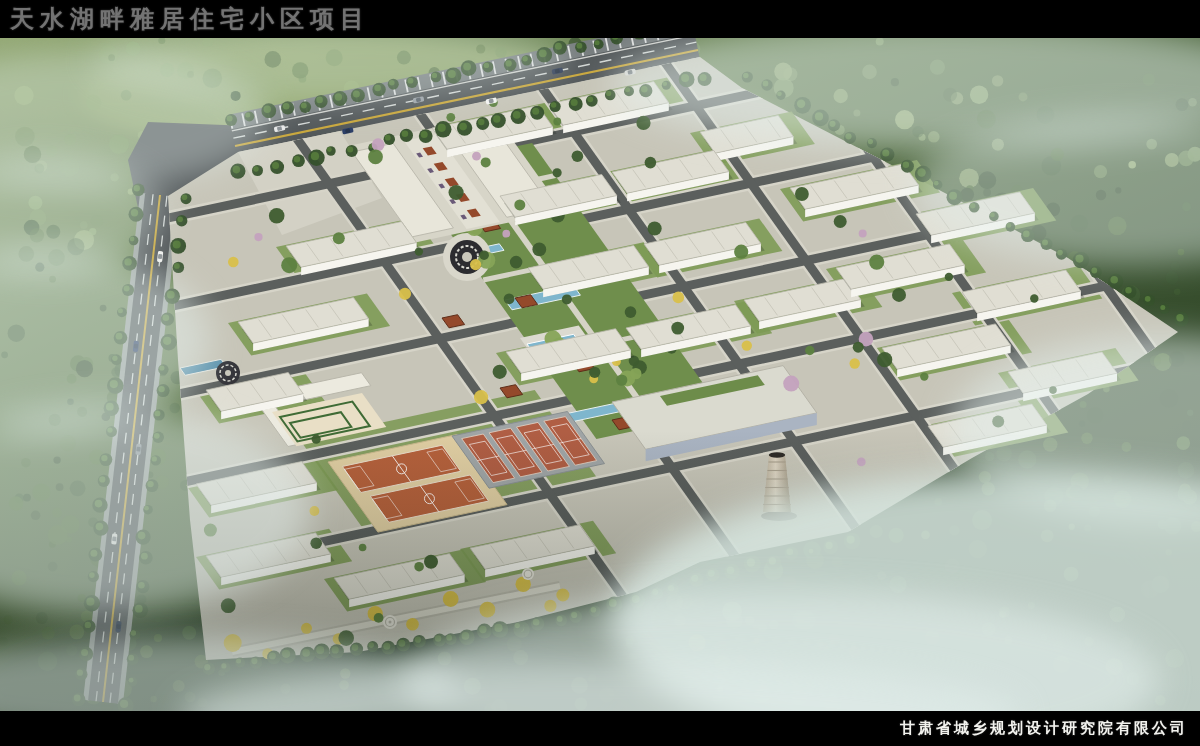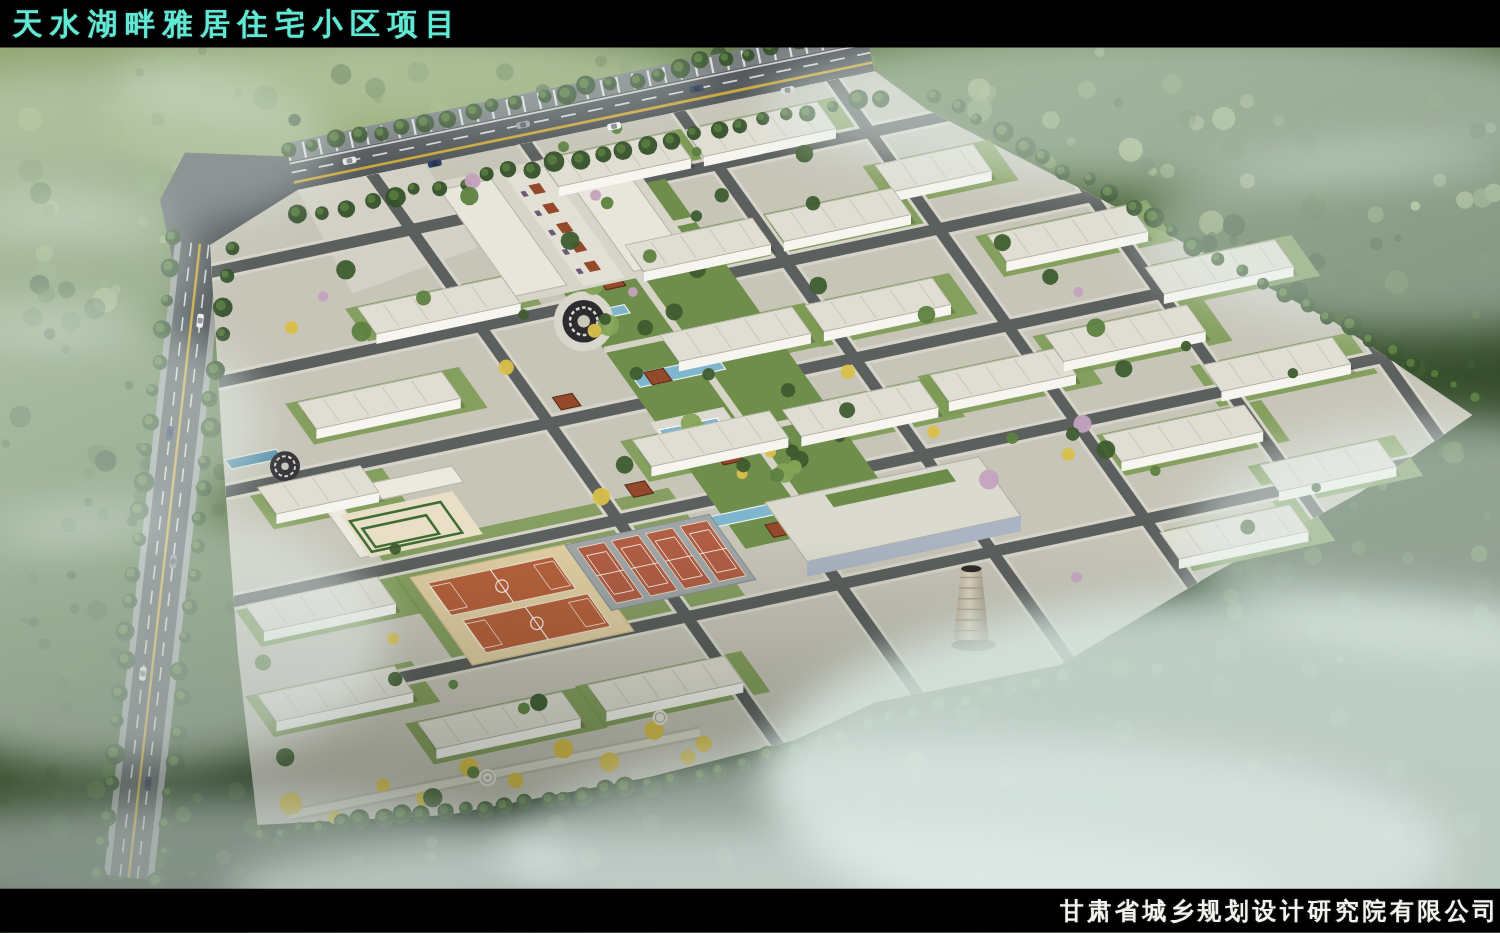--- a/index.html
+++ b/index.html
@@ -3,21 +3,21 @@
 <meta charset="utf-8">
 <style>
   html,body{margin:0;padding:0;background:#111;}
   .stage{position:relative;width:1200px;height:746px;overflow:hidden;background:#3a5230;
          font-family:"DejaVu Serif","Liberation Serif",serif;}
   .scene{position:absolute;left:0;top:0;}
   .topbar{position:absolute;left:0;top:0;width:1200px;height:38px;display:flex;align-items:center;}
   .bottombar{position:absolute;left:0;top:711px;width:1200px;height:35px;display:flex;align-items:center;justify-content:flex-end;}
   .bar-title{font-size:24px;font-weight:700;letter-spacing:6px;padding-left:10px;white-space:nowrap;
              text-shadow:0 0 2px rgba(255,255,255,.25);}
-  .bar-credit{font-size:19px;font-weight:700;letter-spacing:3px;padding-right:0;white-space:nowrap;
+  .bar-credit{font-size:15px;font-weight:700;letter-spacing:3px;padding-right:12px;white-space:nowrap;
               text-shadow:0 0 2px rgba(255,255,255,.2);}
 </style>
 </head>
 <body>
 
 <div class="stage">
 
 <svg class="scene" width="1200" height="746" viewBox="0 0 1200 746">
   <defs>
     <linearGradient id="bgGrad" x1="0" y1="0" x2="0.75" y2="1">
@@ -1240,19 +1240,19 @@
         <ellipse cx="1160" cy="430" rx="210" ry="95" fill="#e3efec" opacity="0.55" filter="url(#mistBlur)"></ellipse>
         <ellipse cx="1030" cy="620" rx="420" ry="150" fill="#d9e8e2" opacity="0.85" filter="url(#mistBlur)"></ellipse>
         <ellipse cx="780" cy="680" rx="380" ry="90" fill="#e3efec" opacity="0.6" filter="url(#mistBlur)"></ellipse>
         <ellipse cx="600" cy="715" rx="420" ry="55" fill="#e3efec" opacity="0.55" filter="url(#mistBlur)"></ellipse>
         <ellipse cx="330" cy="60" rx="240" ry="45" fill="#e3efec" opacity="0.3" filter="url(#mistBlur)"></ellipse>
         <ellipse cx="45" cy="215" rx="120" ry="60" fill="#e3efec" opacity="0.42" filter="url(#mistBlur)"></ellipse>
       </g>
 </svg>
 
 <div class="topbar" style="background: rgb(0, 0, 0);">
-  <span class="bar-title" style="color: #5eead4;">天水湖畔雅居住宅小区项目</span>
+  <span class="bar-title" style="color: #737373;">天水湖畔雅居住宅小区项目</span>
 </div>
 <div class="bottombar" style="background: rgb(0, 0, 0);">
   <span class="bar-credit" style="color: rgb(242, 242, 238);">甘肃省城乡规划设计研究院有限公司</span>
 </div>
 
 </div>
 
 </body></html>

